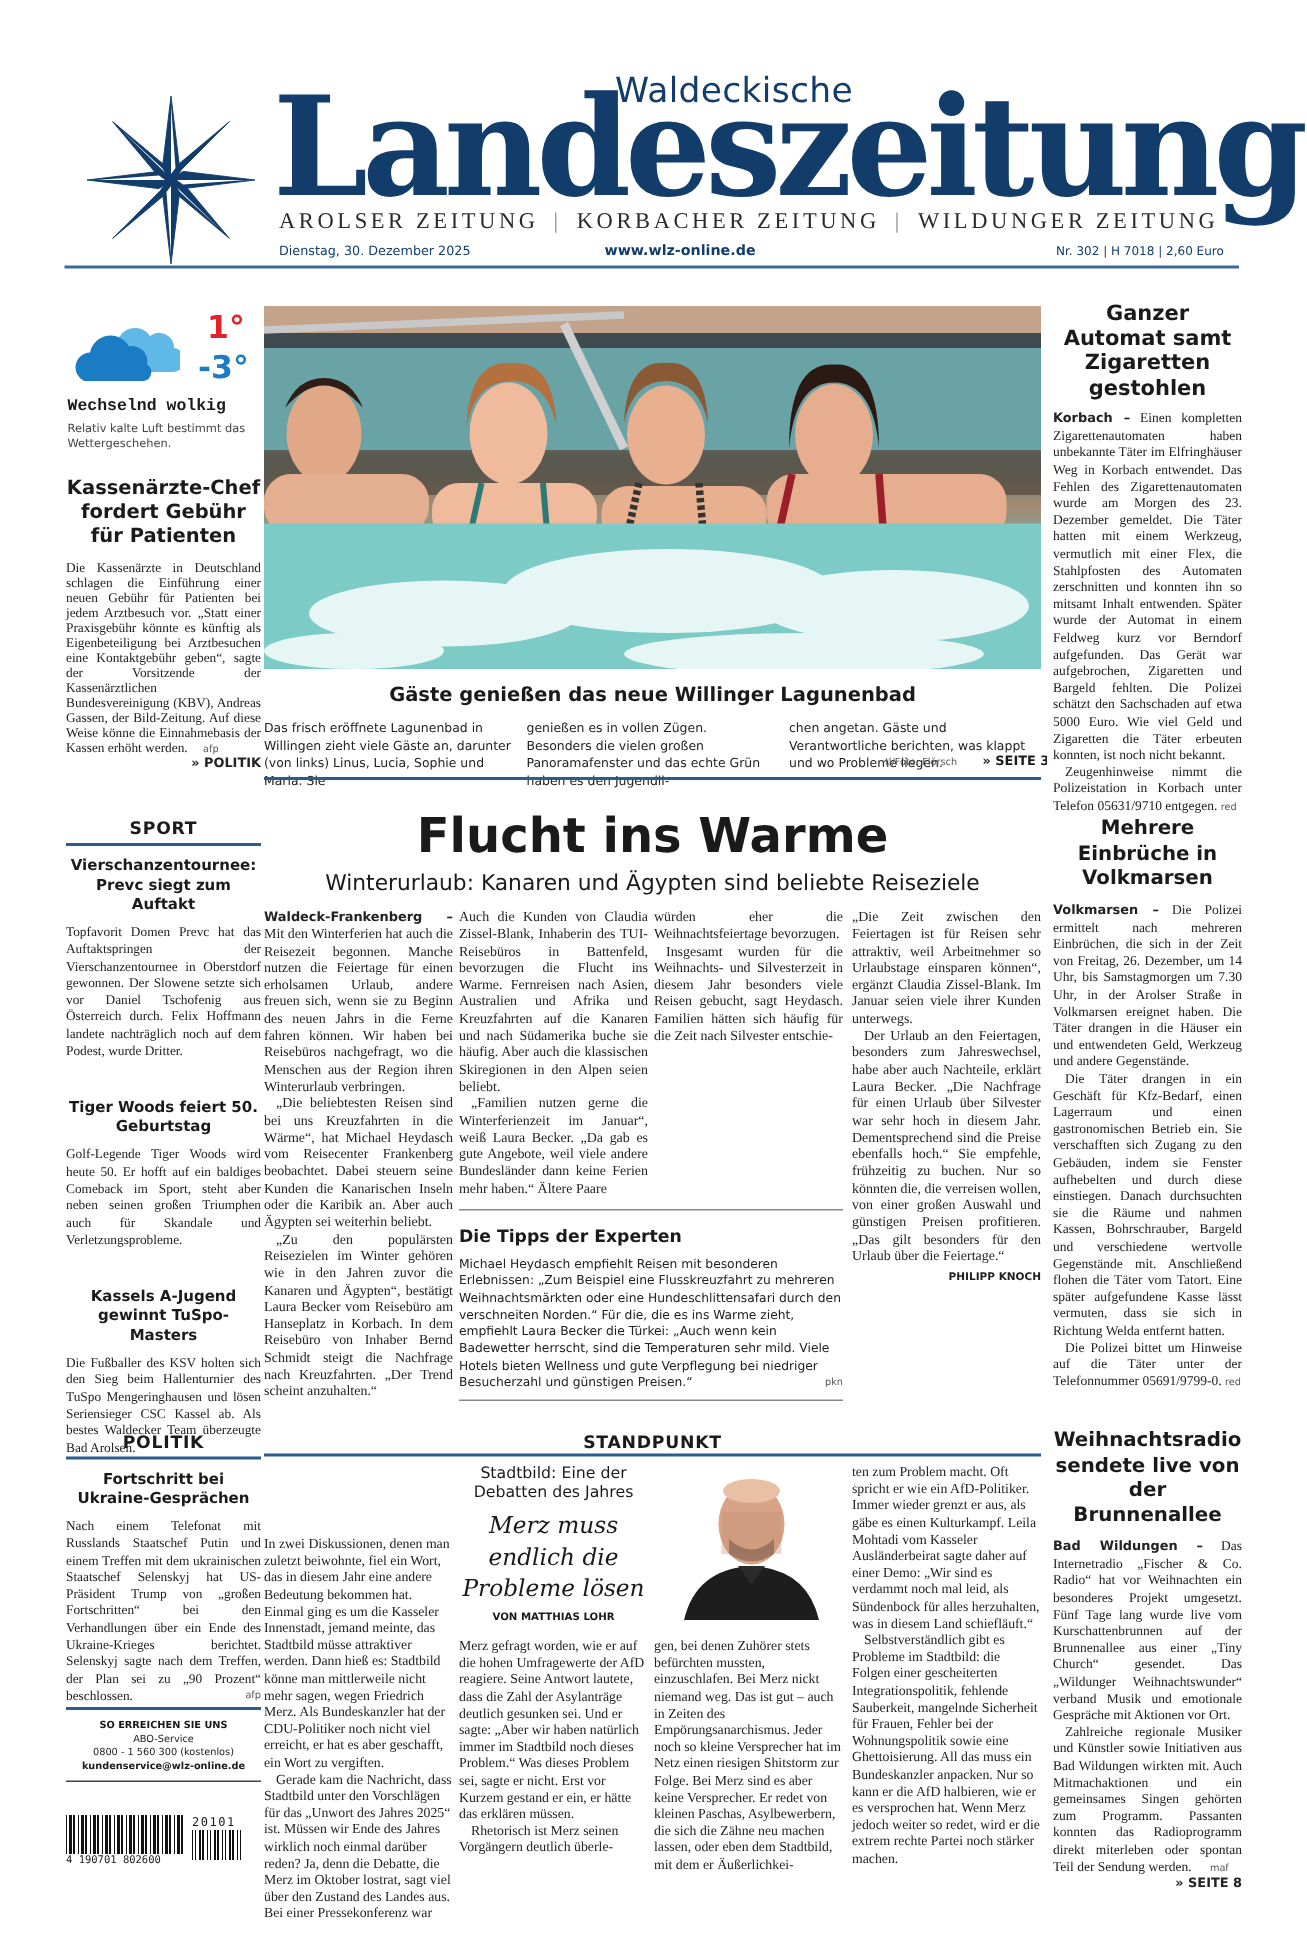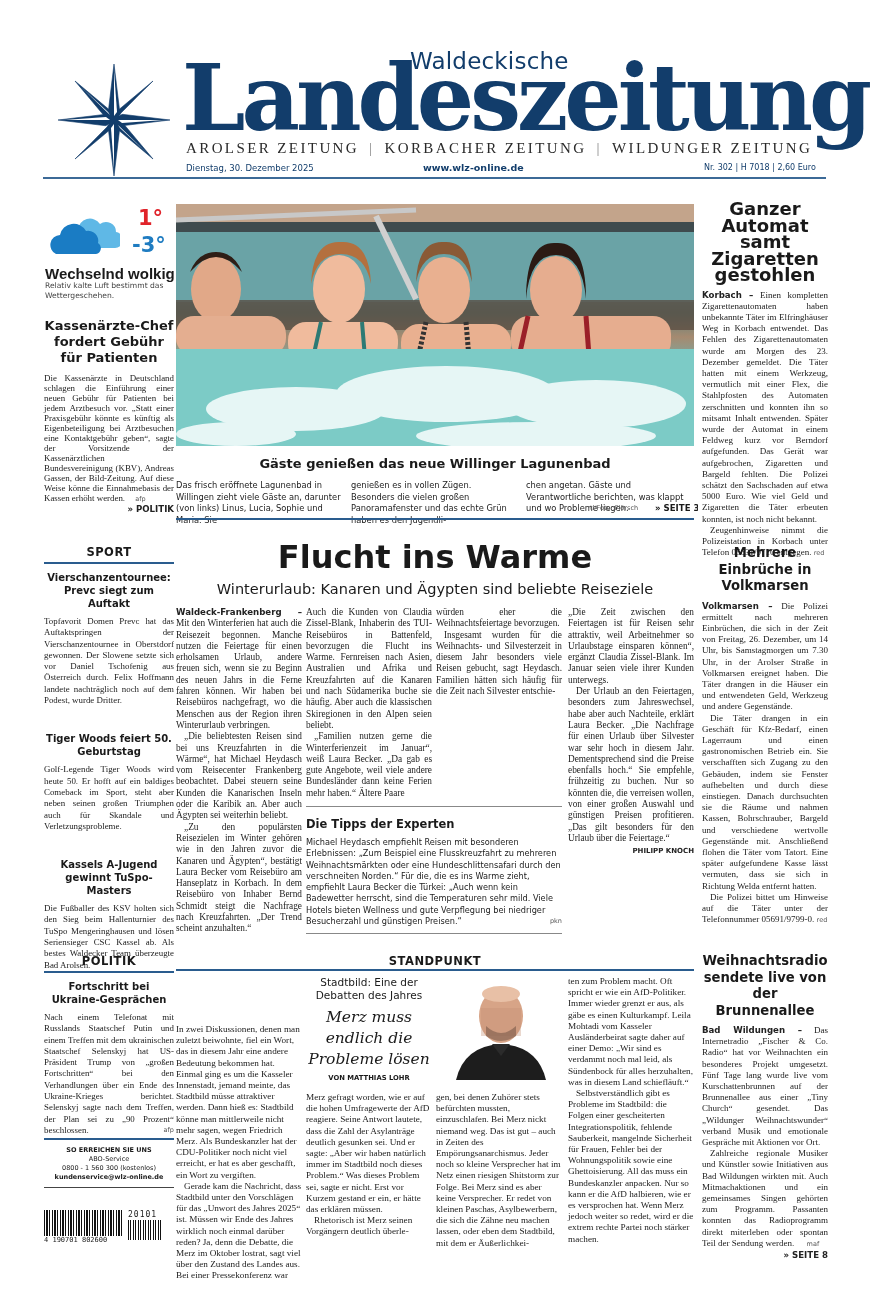--- a/index.html
+++ b/index.html
@@ -7,42 +7,42 @@
   body { position: relative; color: #1a1a1a; font-family: "DejaVu Serif", serif; }
   .abs { position: absolute; }
 
   
   #star { left: 58px; top: 64px; width: 112px; height: 112px; }
   #supertitle { left: 410px; top: 48px; font-family: "DejaVu Sans", sans-serif; font-size: 23px; color: #123d6b; letter-spacing: 0.2px; }
   #title { left: 182px; top: 52px; font-family: "DejaVu Serif", serif; font-weight: bold; font-size: 92px; color: #123d6b; letter-spacing: -4px; line-height: 1; transform: scaleX(0.98); transform-origin: left top; }
   #sub-editions { left: 186px; top: 140px; font-family: "Liberation Serif", serif; font-size: 15px; color: #2a2a2a; letter-spacing: 2.4px; display: flex; gap: 10px; white-space: nowrap; }
   #sub-editions .sep { color: #888; }
   #meta-date { left: 186px; top: 163px; font-size: 8.5px; font-family: "DejaVu Sans", sans-serif; color: #123d6b; }
-  #meta-url { left: 403px; top: 162px; font-size: 9.5px; font-weight: bold; font-family: "DejaVu Sans", sans-serif; color: #123d6b; margin-left: 20px; }
+  #meta-url { left: 403px; top: 162px; font-size: 9.5px; font-weight: bold; font-family: "DejaVu Sans", sans-serif; color: #123d6b; }
   #meta-issue { left: 704px; top: 163px; font-size: 8px; font-family: "DejaVu Sans", sans-serif; color: #123d6b; white-space: nowrap; }
   #masthead-rule { left: 43px; top: 177px; width: 783px; height: 2px; background: #3c6a97; }
 
   
   .body-text { font-family: "Liberation Serif", serif; font-size: 9.3px; line-height: 11.3px; text-align: justify; hyphens: auto; color: #222; }
   .body-text p { text-indent: 0; }
   .body-text p + p { text-indent: 8px; }
   .dateline { font-family: "DejaVu Sans", sans-serif; font-weight: bold; font-size: 8.6px; }
   .head { font-family: "DejaVu Sans", sans-serif; font-weight: bold; text-align: center; color: #1a1a1a; }
   .sect-label { font-family: "DejaVu Sans", sans-serif; font-weight: bold; font-size: 11.5px; text-align: center; letter-spacing: 0.5px; }
   .sect-rule { height: 2px; background: #2a5c8e; }
   .agency { font-family: "DejaVu Sans", sans-serif; font-size: 6.5px; color: #555; }
   .more { font-family: "DejaVu Sans", sans-serif; font-weight: bold; font-size: 8.6px; }
   .sans-body { font-family: "DejaVu Sans", sans-serif; font-size: 8.3px; line-height: 11.3px; color: #222; }
   .rule { background: #888; height: 1px; }
 
   
   #weather-icon { left: 50px; top: 208px; width: 70px; height: 50px; }
   #temp-high { left: 138px; top: 206px; font-family: "DejaVu Sans", sans-serif; font-size: 21px; font-weight: bold; color: #e0232a; }
   #temp-low { left: 132px; top: 233px; font-family: "DejaVu Sans", sans-serif; font-size: 21px; font-weight: bold; color: #1f7cc1; }
-  #weather-title { left: 45px; top: 265px; font-family: Liberation Sans, sans-serif; font-weight: bold; font-size: 15px; }
+  #weather-title { left: 45px; top: 265px; font-family: Liberation Mono, monospace; font-weight: bold; font-size: 11px; }
   #weather-desc { left: 45px; top: 281px; width: 130px; font-family: "DejaVu Sans", sans-serif; font-size: 7.6px; line-height: 10px; color: #444; }
 
   
   #photo { left: 176px; top: 204px; width: 518px; height: 242px; overflow: hidden; background: linear-gradient(180deg,#c9a990 0%,#a7866c 8%,#4b6d78 12%,#6fa7ae 30%,#5a827c 45%,#a58a70 55%,#66b8b9 70%,#d9f0ef 85%,#7cc9c7 100%); }
   #photo-caption-title { left: 176px; top: 456px; width: 518px; font-size: 13px; }
   .cap-col { font-family: "DejaVu Sans", sans-serif; font-size: 8.3px; line-height: 11.5px; color: #222; text-align: left; }
 
   .blue-rule { background: #2a5c8e; height: 2px; }
 </style>
 </head>
@@ -148,21 +148,21 @@
 <div class="abs cap-col" style="left:176px; top:480px; width:165px;">Das frisch eröffnete Lagunenbad in Willingen zieht viele Gäste an, darunter (von links) Linus, Lucia, Sophie und Maria. Sie</div>
 <div class="abs cap-col" style="left:351px; top:480px; width:165px;">genießen es in vollen Zügen. Besonders die vielen großen Panoramafenster und das echte Grün haben es den Jugendli-</div>
 <div class="abs cap-col" style="left:526px; top:480px; width:170px;">
   <span>chen angetan. Gäste und Verantwortliche berichten, was klappt und wo Probleme liegen.</span>
 </div>
 <div class="abs agency" style="left:590px; top:504px;">tl/Foto: Flörsch</div>
 <div class="abs more" style="left:655px; top:503px;">» SEITE 3</div>
 <div class="abs blue-rule" style="left:176px; top:518px; width:518px;"></div>
 
 <div class="abs" style="left:702px; top:201px; width:126px;">
-  <div class="head" style="font-size:18px; line-height:16.5px;">Ganzer Automat samt Zigaretten gestohlen</div>
+  <div class="head" style="font-size:14px; line-height:16.5px;">Ganzer Automat samt Zigaretten gestohlen</div>
   <div class="body-text" style="margin-top:6px; font-size:9px; line-height:11.2px;">
     <p><span class="dateline">Korbach –</span> <span>Einen kompletten Zigarettenautomaten haben unbekannte Täter im Elfringhäuser Weg in Korbach entwendet. Das Fehlen des Zigarettenautomaten wurde am Morgen des 23. Dezember gemeldet. Die Täter hatten mit einem Werkzeug, vermutlich mit einer Flex, die Stahlpfosten des Automaten zerschnitten und konnten ihn so mitsamt Inhalt entwenden. Später wurde der Automat in einem Feldweg kurz vor Berndorf aufgefunden. Das Gerät war aufgebrochen, Zigaretten und Bargeld fehlten. Die Polizei schätzt den Sachschaden auf etwa 5000 Euro. Wie viel Geld und Zigaretten die Täter erbeuten konnten, ist noch nicht bekannt.</span></p>
     <p><span>Zeugenhinweise nimmt die Polizeistation in Korbach unter Telefon 05631/9710 entgegen.</span> <span class="agency">red</span></p>
   </div>
 </div>
 
 <div class="abs" style="left:44px; top:545px; width:130px;">
   <div class="sect-label">SPORT</div>
   <div class="sect-rule" style="margin-top:3px;"></div>
 

